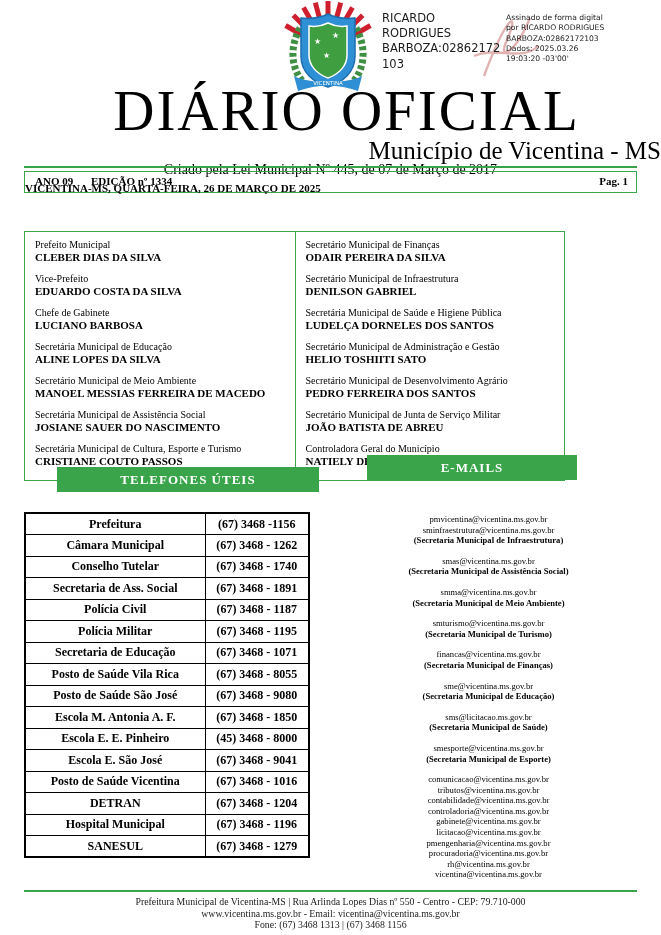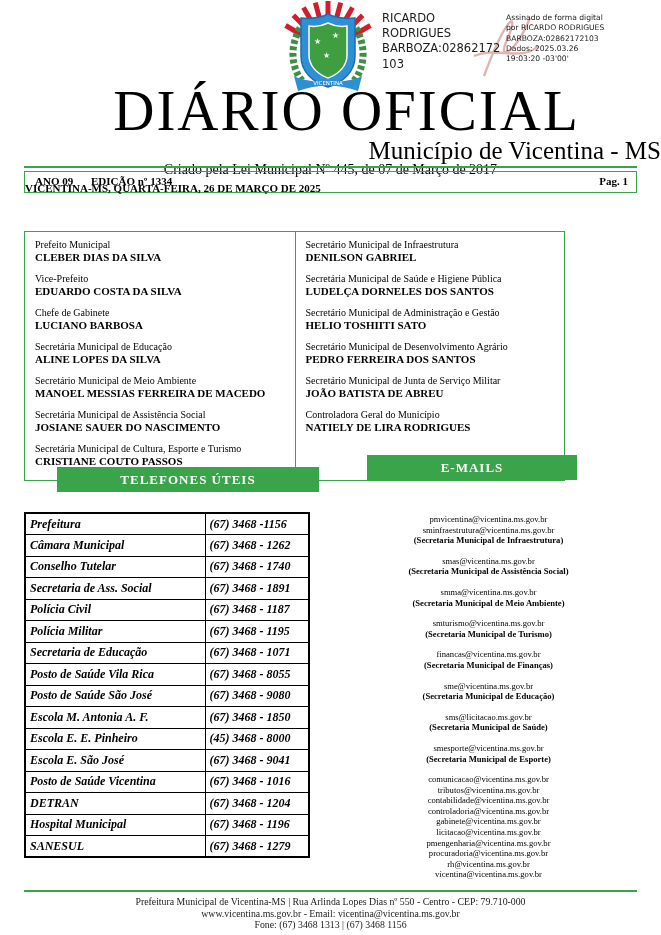--- a/index.html
+++ b/index.html
@@ -42,22 +42,22 @@
   .oname { font-size:11px;  line-height:13px; font-weight:bold; }
 
   
   .banner { position:absolute; top:455px; height:25px; background:var(--green); color:#fff;
             font-weight:bold; font-size:13px; line-height:25px; text-align:center; letter-spacing:1px; }
   .banner.bleft  { left:57px;  width:262px;margin-top:12px; }
   .banner.bright { left:367px; width:210px; }
 
   
   .phones { position:absolute; left:24px; top:512px; border-collapse:collapse; border:2px solid #000; }
-  .phones td { border:1.5px solid #000; height:21.5px; vertical-align:middle;
-               font-weight:bold; font-size:12px; padding:0 4px;font-style:italic; }
+  .phones td { border:1.5px solid #000; height:21.5px; text-align:center; vertical-align:middle;
+               font-weight:bold; font-size:12px; padding:0 4px; }
   .phones td.pname { width:180px; }
   .phones td.pnum  { width:104px; }
 
   
   .emails { position:absolute; left:340px; top:514px; width:297px; text-align:center; }
   .egroup { margin-bottom:10px; }
   .email  { font-size:8.6px; line-height:10.6px; }
   .dept   { font-size:8.6px; line-height:10.6px; font-weight:bold; }
 
   
@@ -144,20 +144,24 @@
           <div class="role">Secretária Municipal de Assistência Social</div>
           <div class="oname">JOSIANE SAUER DO NASCIMENTO</div>
         </div>
         <div class="official">
           <div class="role">Secretária Municipal de Cultura, Esporte e Turismo</div>
           <div class="oname">CRISTIANE COUTO PASSOS</div>
         </div>
       </div>
     <div class="offcol rightcol">
         <div class="official">
+          <div class="role">Secretário Municipal de Finanças</div>
+          <div class="oname">ODAIR PEREIRA DA SILVA</div>
+        </div>
+        <div class="official">
           <div class="role">Secretário Municipal de Infraestrutura</div>
           <div class="oname">DENILSON GABRIEL</div>
         </div>
         <div class="official">
           <div class="role">Secretária Municipal de Saúde e Higiene Pública</div>
           <div class="oname">LUDELÇA DORNELES DOS SANTOS</div>
         </div>
         <div class="official">
           <div class="role">Secretário Municipal de Administração e Gestão</div>
           <div class="oname">HELIO TOSHIITI SATO</div>

